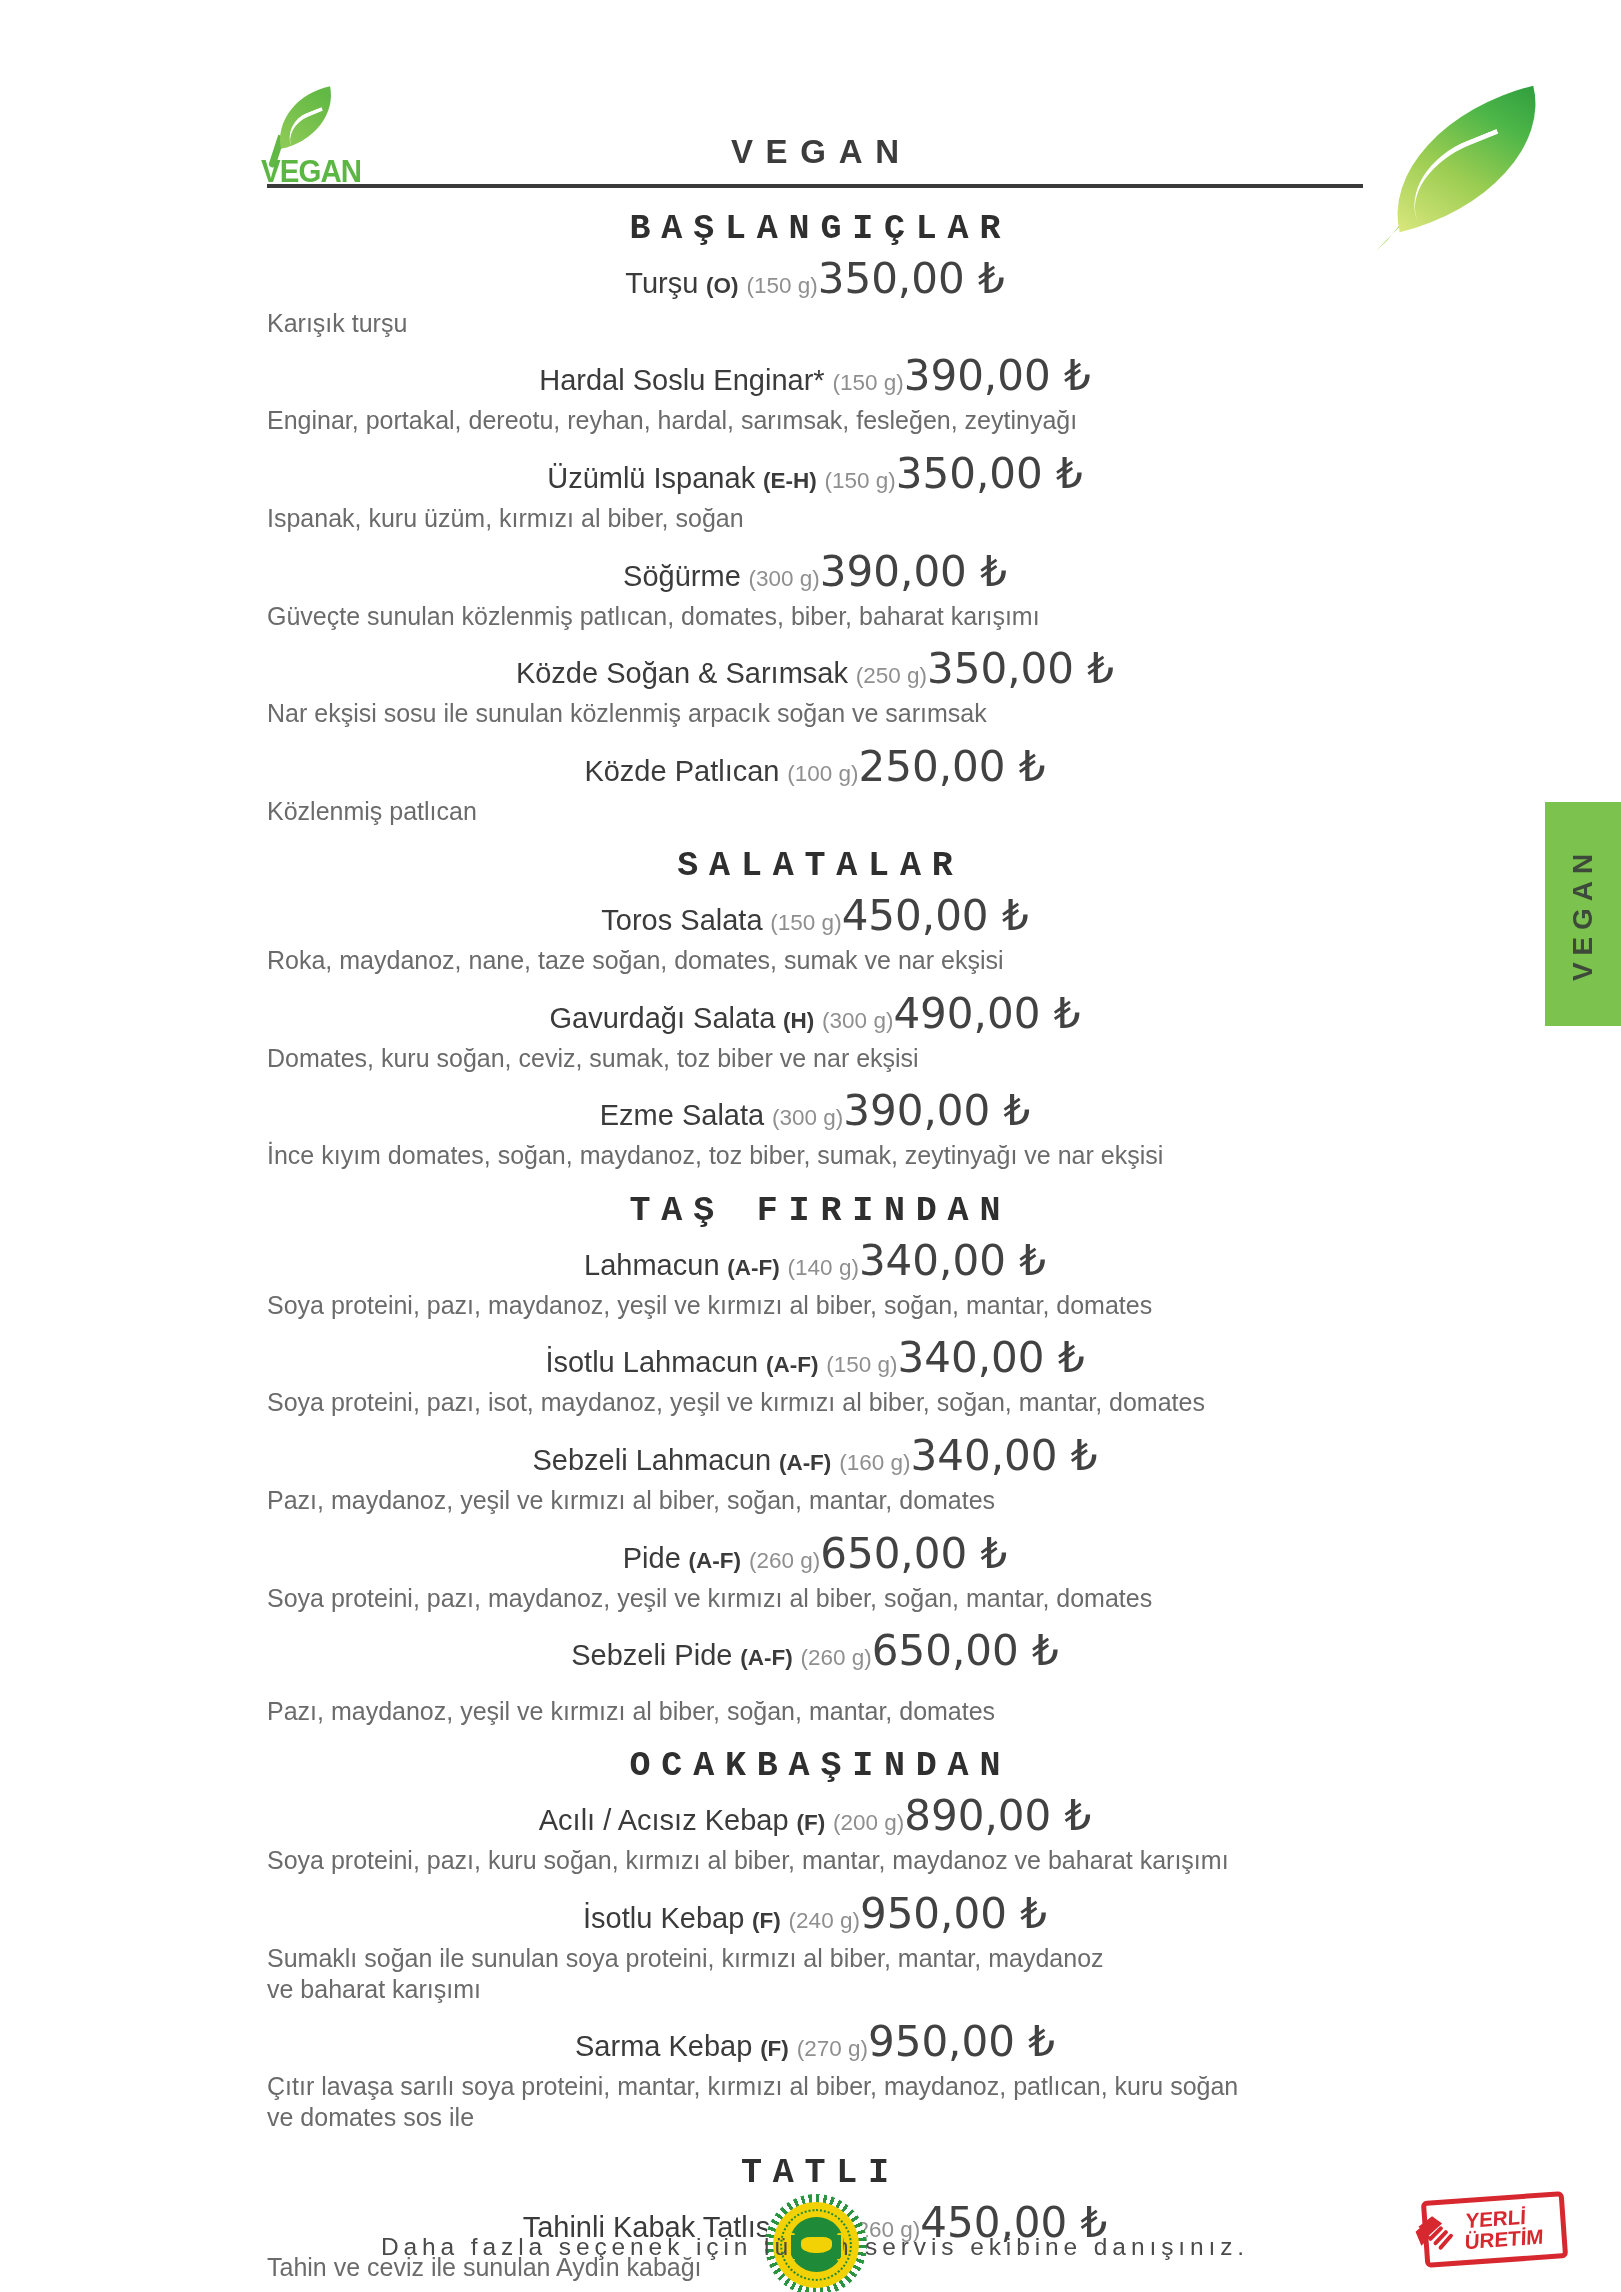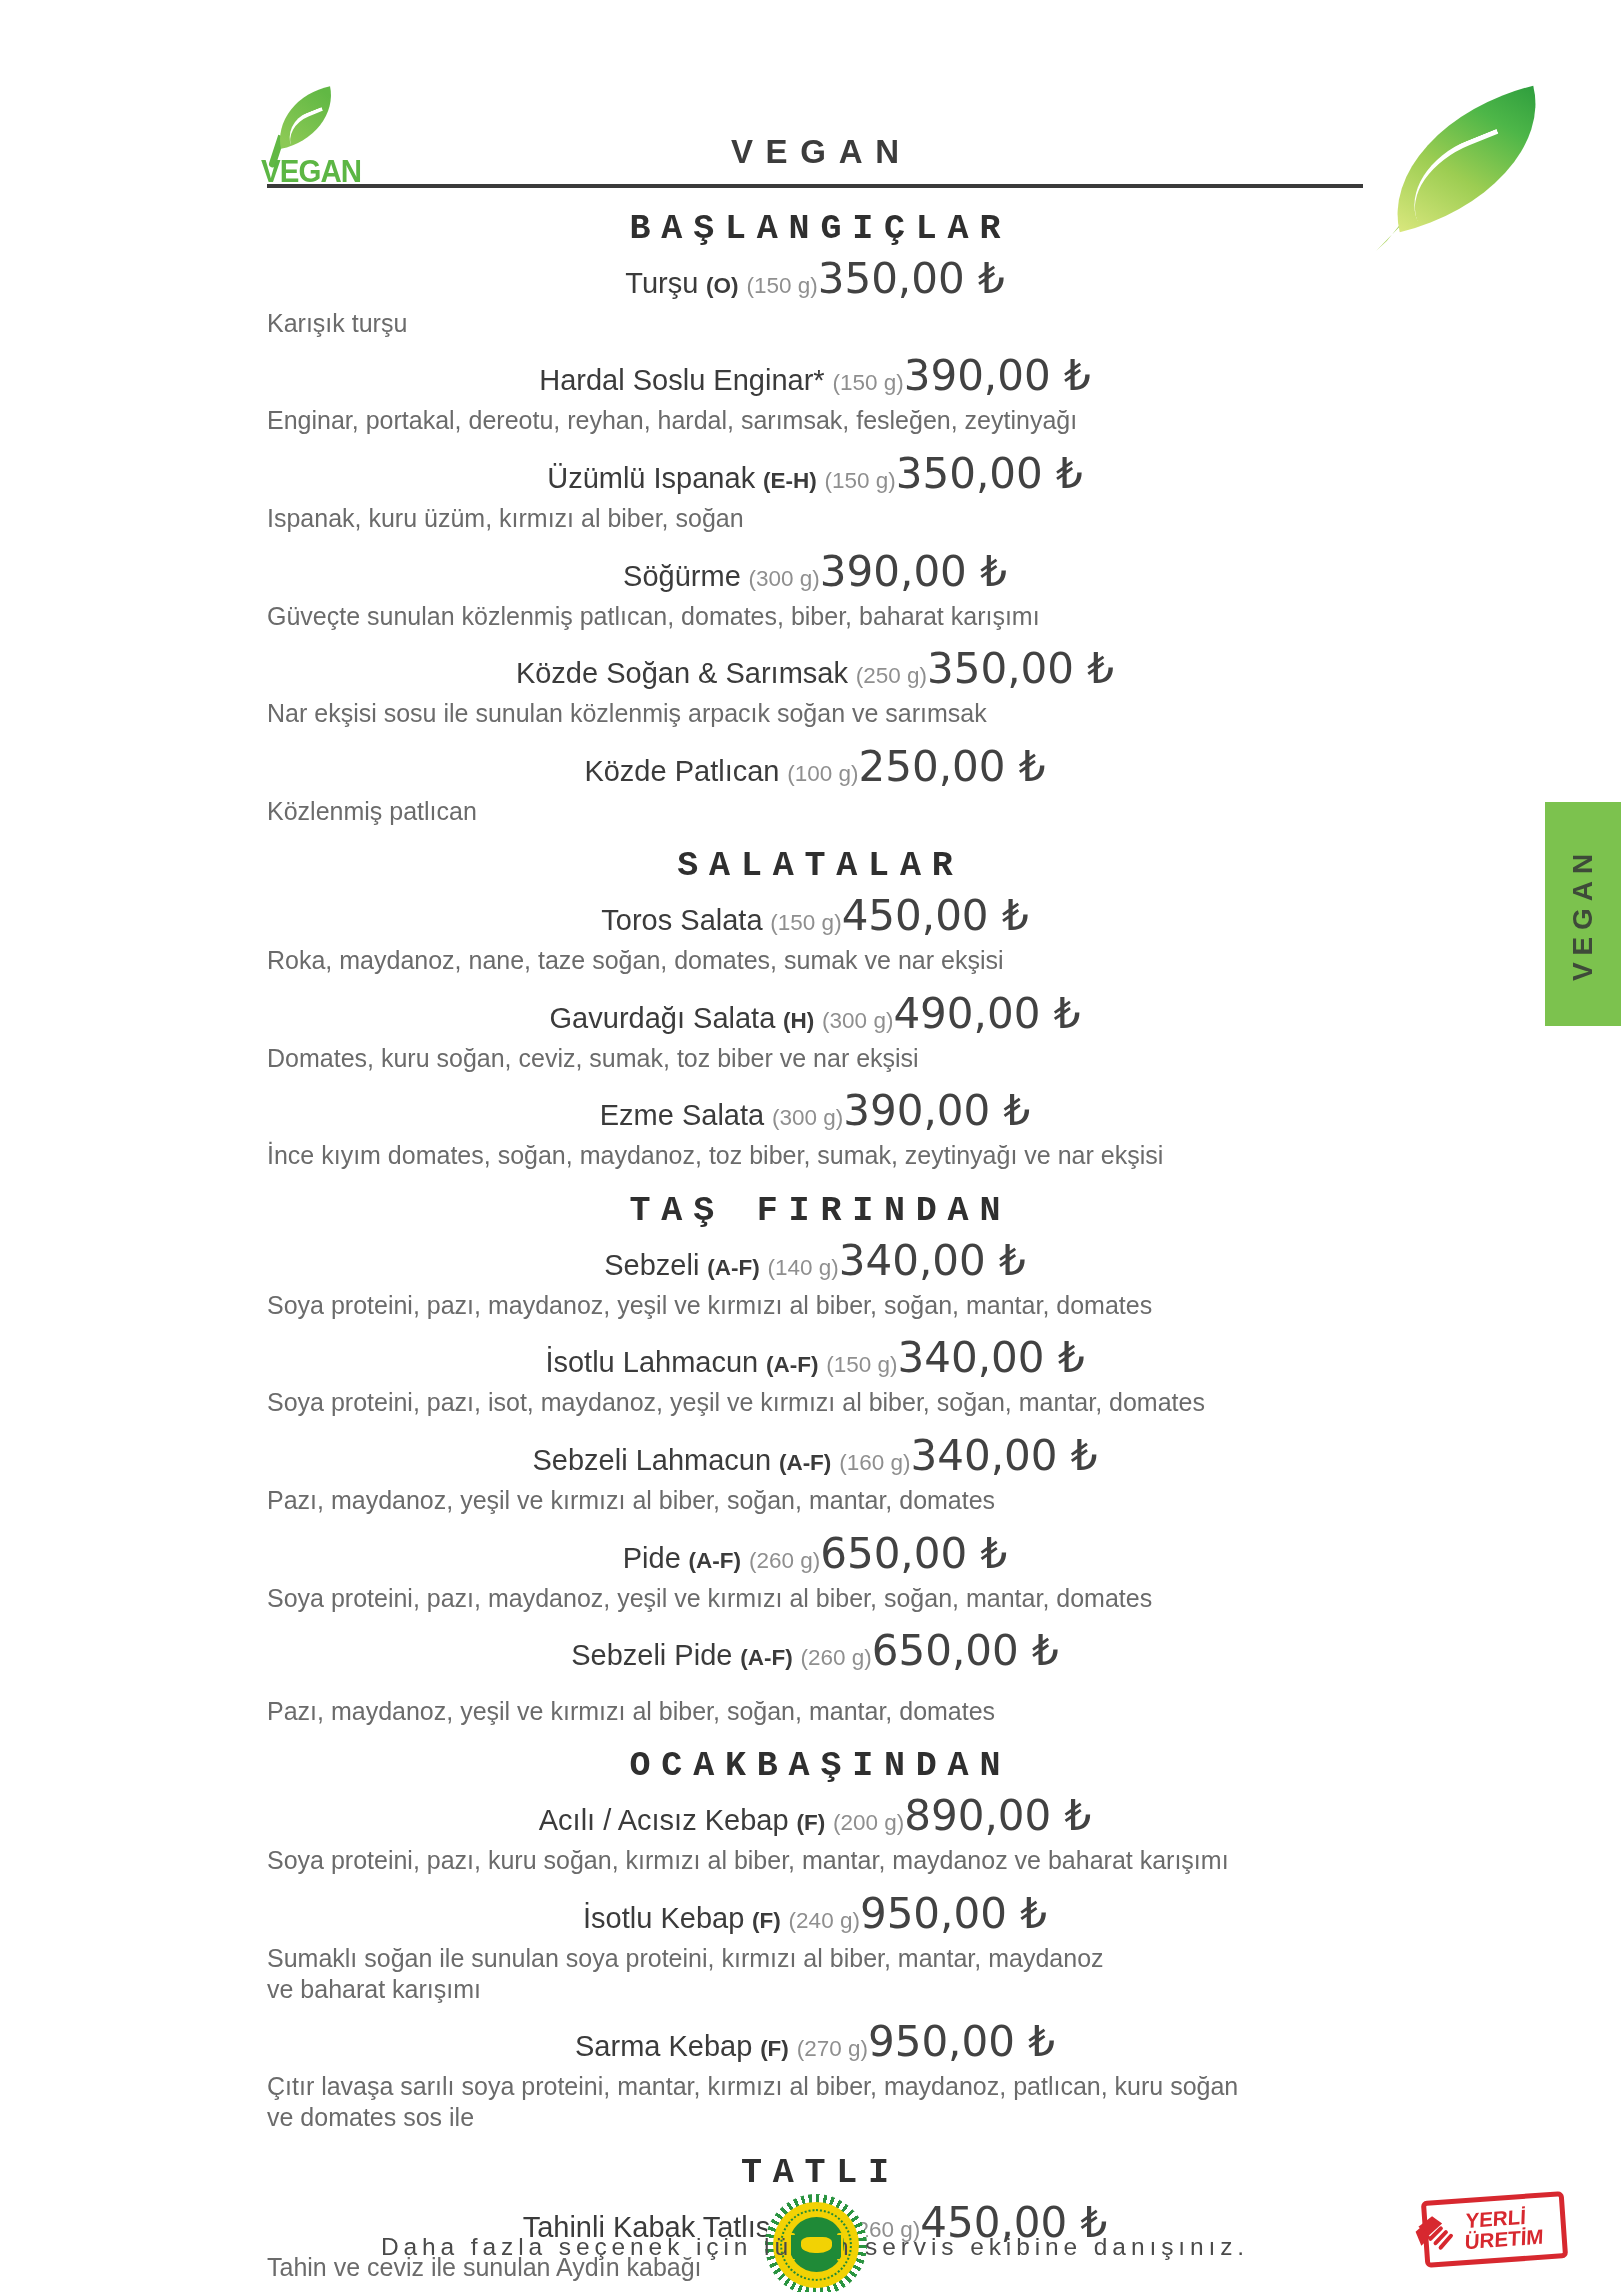--- a/index.html
+++ b/index.html
@@ -192,21 +192,21 @@
 
   </div>
 </div>
   </div>
 
   <div class="section">
     <div class="section-title">TAŞ FIRINDAN</div>
     <div class="section-items">
   <div class="item">
     <div class="item-head">
-      <span class="item-title"><span class="item-name">Sebzeli</span><span class="item-code">(A-F)</span><span class="item-weight">(140 g)</span></span>
+      <span class="item-title"><span class="item-name">Lahmacun</span><span class="item-code">(A-F)</span><span class="item-weight">(140 g)</span></span>
       <span class="item-price">340,00 ₺</span>
     </div>
     <div class="item-desc">Soya proteini, pazı, maydanoz, yeşil ve kırmızı al biber, soğan, mantar, domates</div>
 
   </div>
 
   <div class="item">
     <div class="item-head">
       <span class="item-title"><span class="item-name">İsotlu Lahmacun</span><span class="item-code">(A-F)</span><span class="item-weight">(150 g)</span></span>
       <span class="item-price">340,00 ₺</span>

